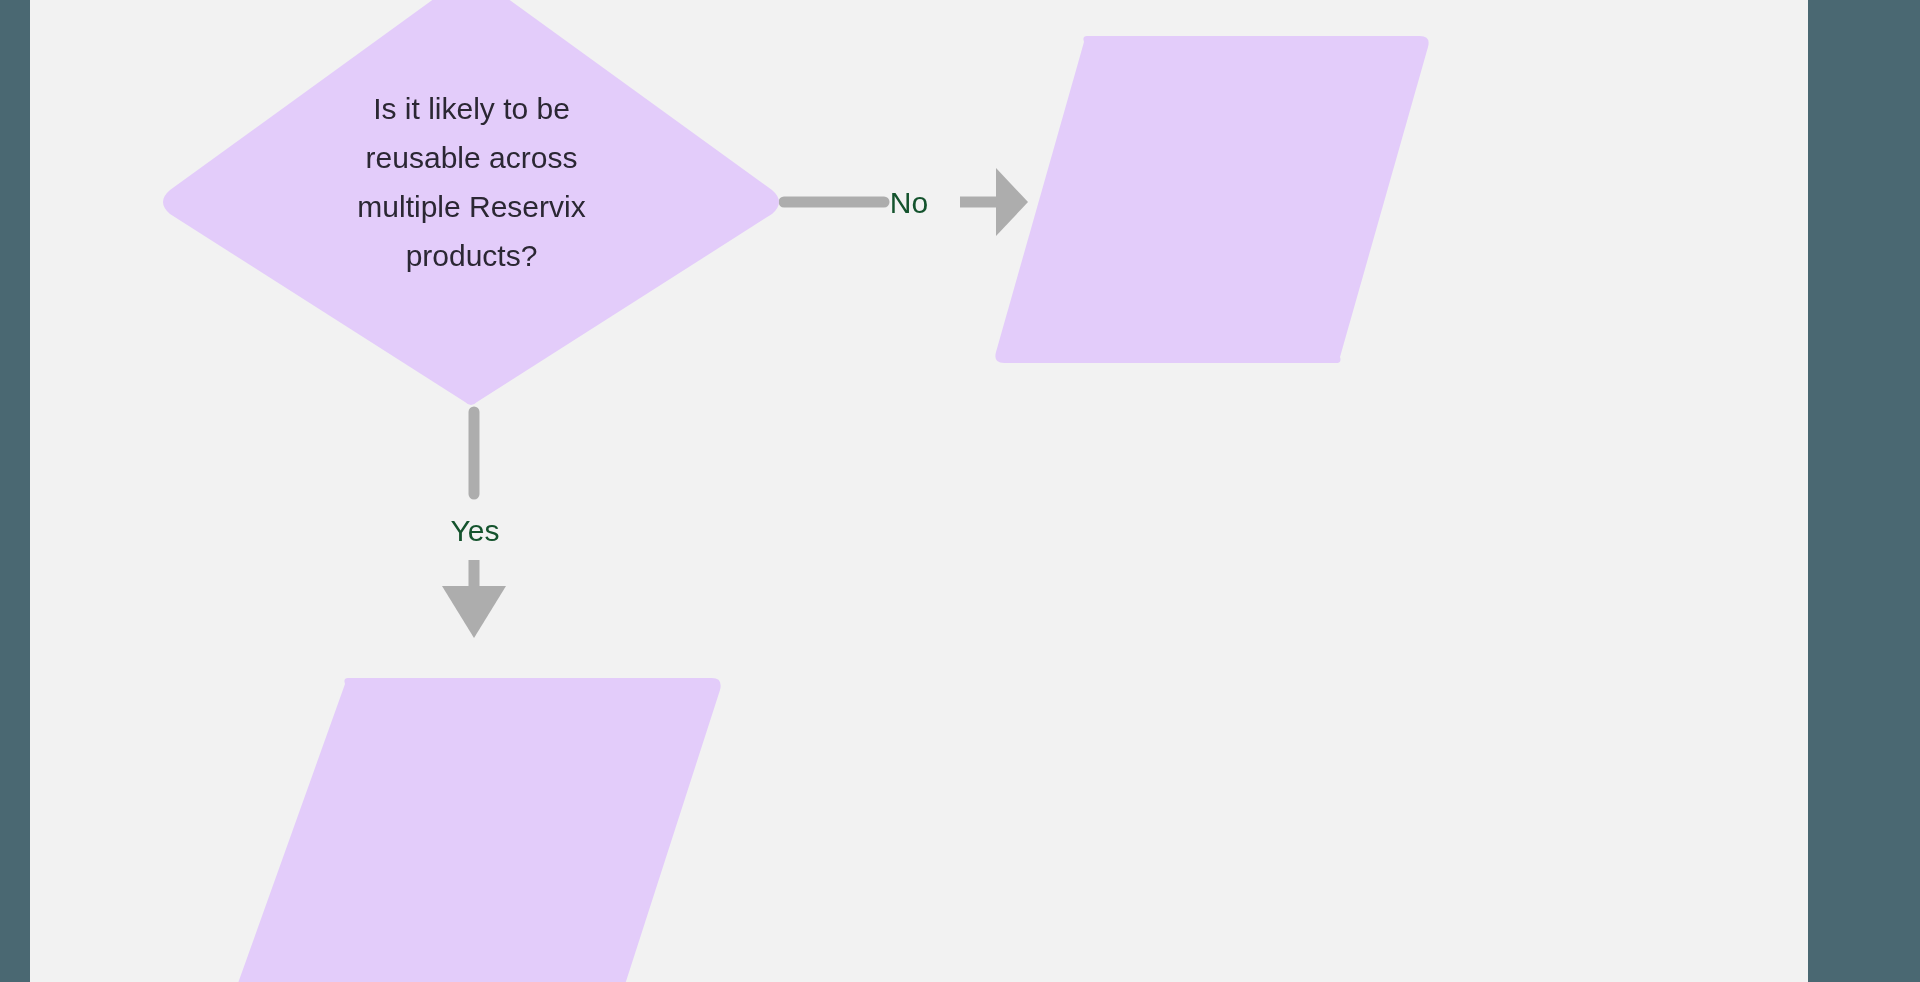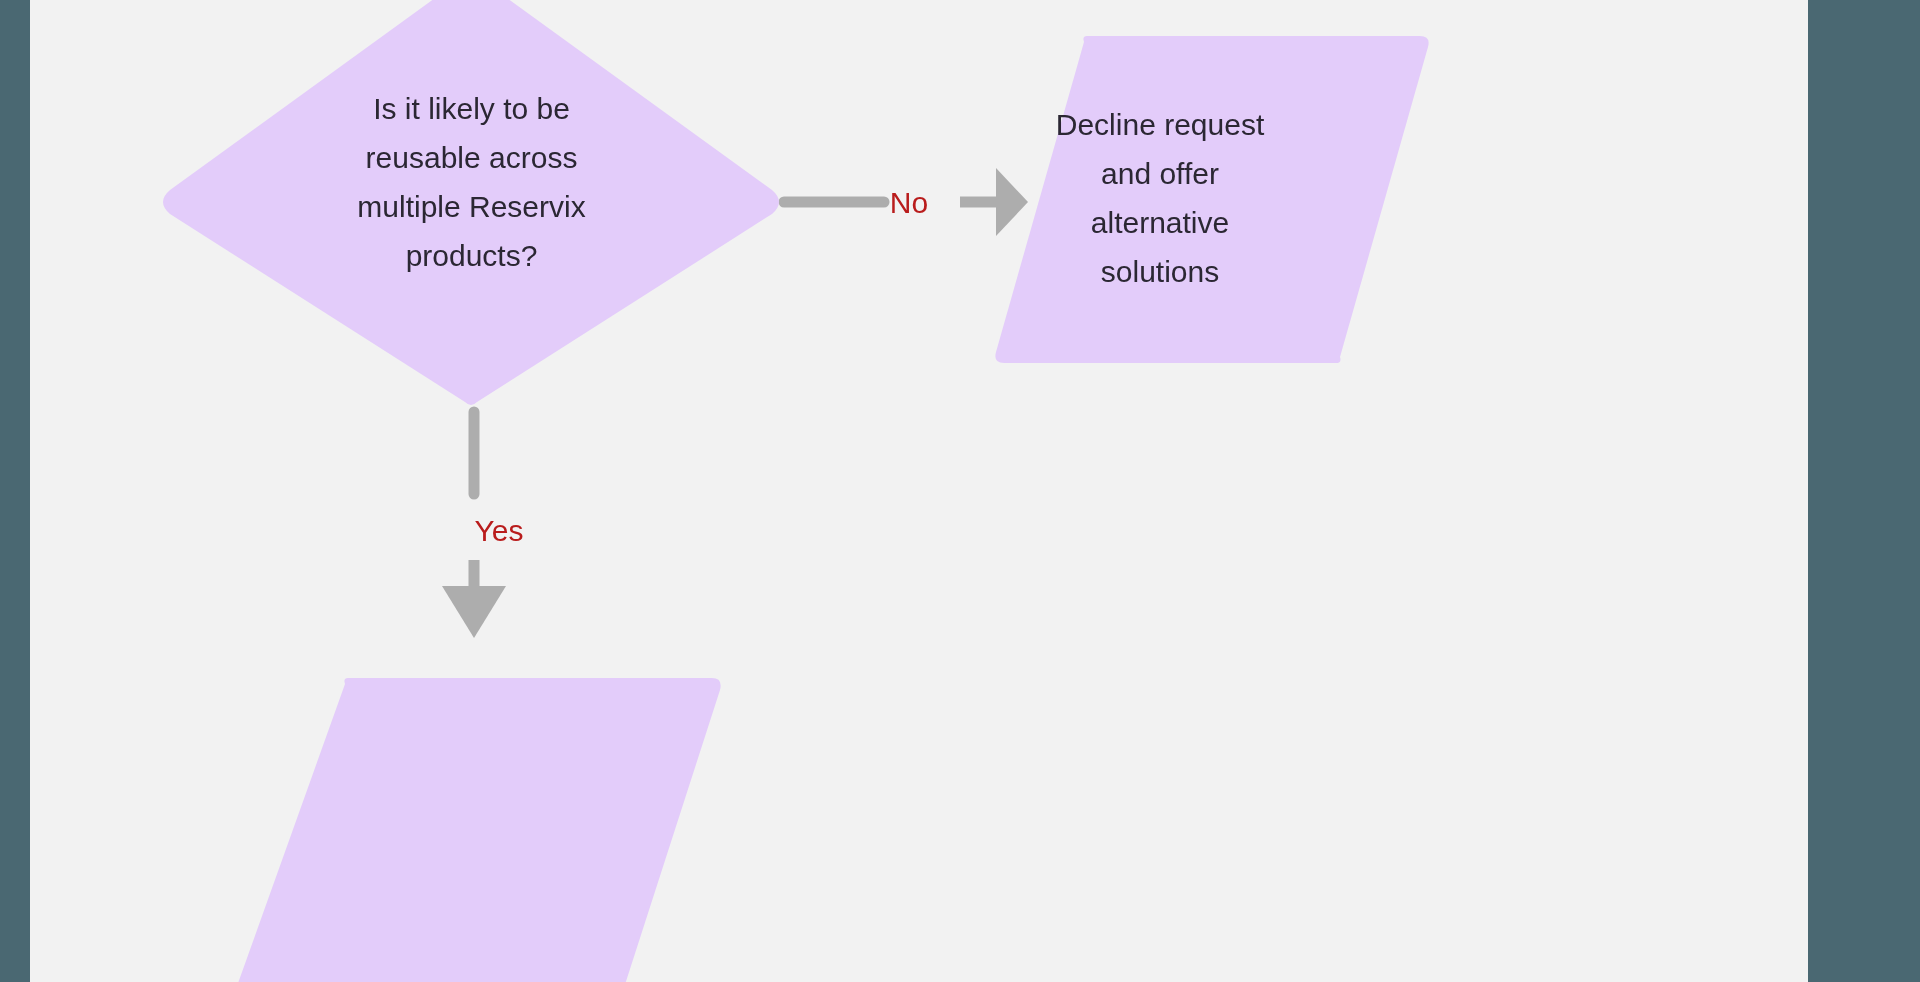--- a/index.html
+++ b/index.html
@@ -56,21 +56,21 @@
     color: #2B2733;
     font-size: 30px;
     line-height: 49px;
     font-family: "Liberation Sans", sans-serif;
     white-space: pre-line;
     pointer-events: none;
   }
 
   .edge-label {
     position: absolute;
-    color: #b91c1c;
+    color: #14532d;
     font-size: 30px;
     line-height: 34px;
     font-family: "Liberation Sans", sans-serif;
     text-align: center;
     white-space: nowrap;
   }
 
   #lbl-decision {
     left: 244px;
     top: 84px;
@@ -85,21 +85,21 @@
     left: 355px;
     top: 748px;
     width: 240px;
   }
   #lbl-no {
     left: 854px;
     top: 186px;
     width: 110px;
   }
   #lbl-yes {
-    left: 444px;
+    left: 420px;
     top: 514px;
     width: 110px;
   }
 </style>
 </head>
 <body>
 
 <div id="canvas">
 
   <div class="diagram-area"></div>
@@ -147,24 +147,20 @@
              Q 723 678 712 678
              Z" fill="#E3CCFA"></path>
 
   </svg>
 
   <div class="node-label" id="lbl-decision">Is it likely to be
 reusable across
 multiple Reservix
 products?</div>
 
-  <div class="node-label" id="lbl-decline">Decline request
-and offer
-alternative
-solutions</div>
 
 
   <div class="edge-label" id="lbl-no">No</div>
 
   <div class="edge-label" id="lbl-yes">Yes</div>
 
   <div class="gutter gutter-left"></div>
   <div class="gutter gutter-right"></div>
 
 </div>

